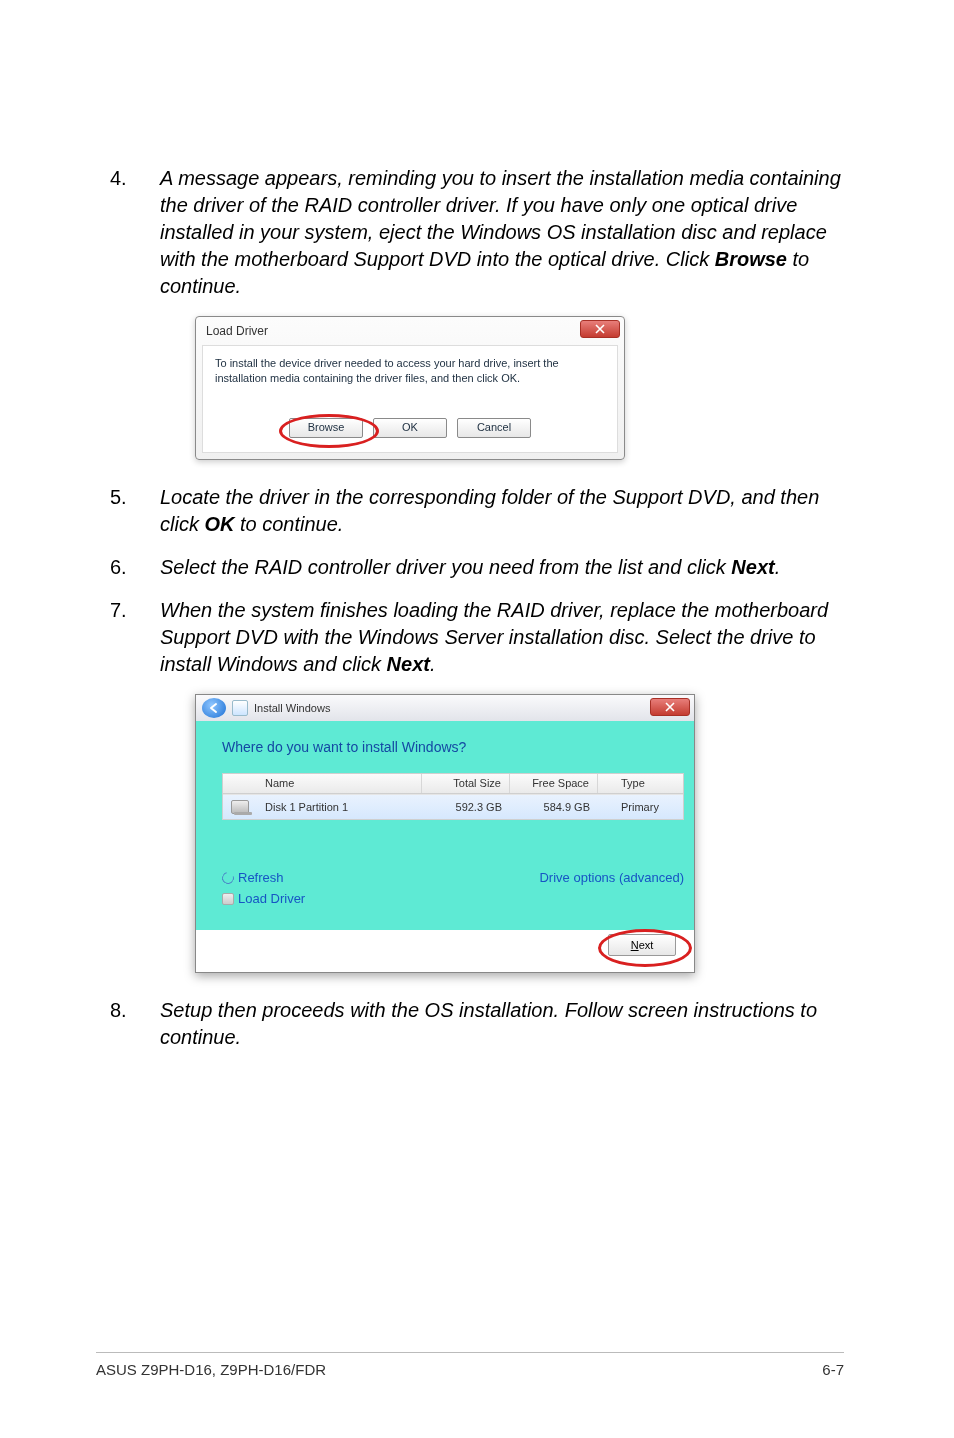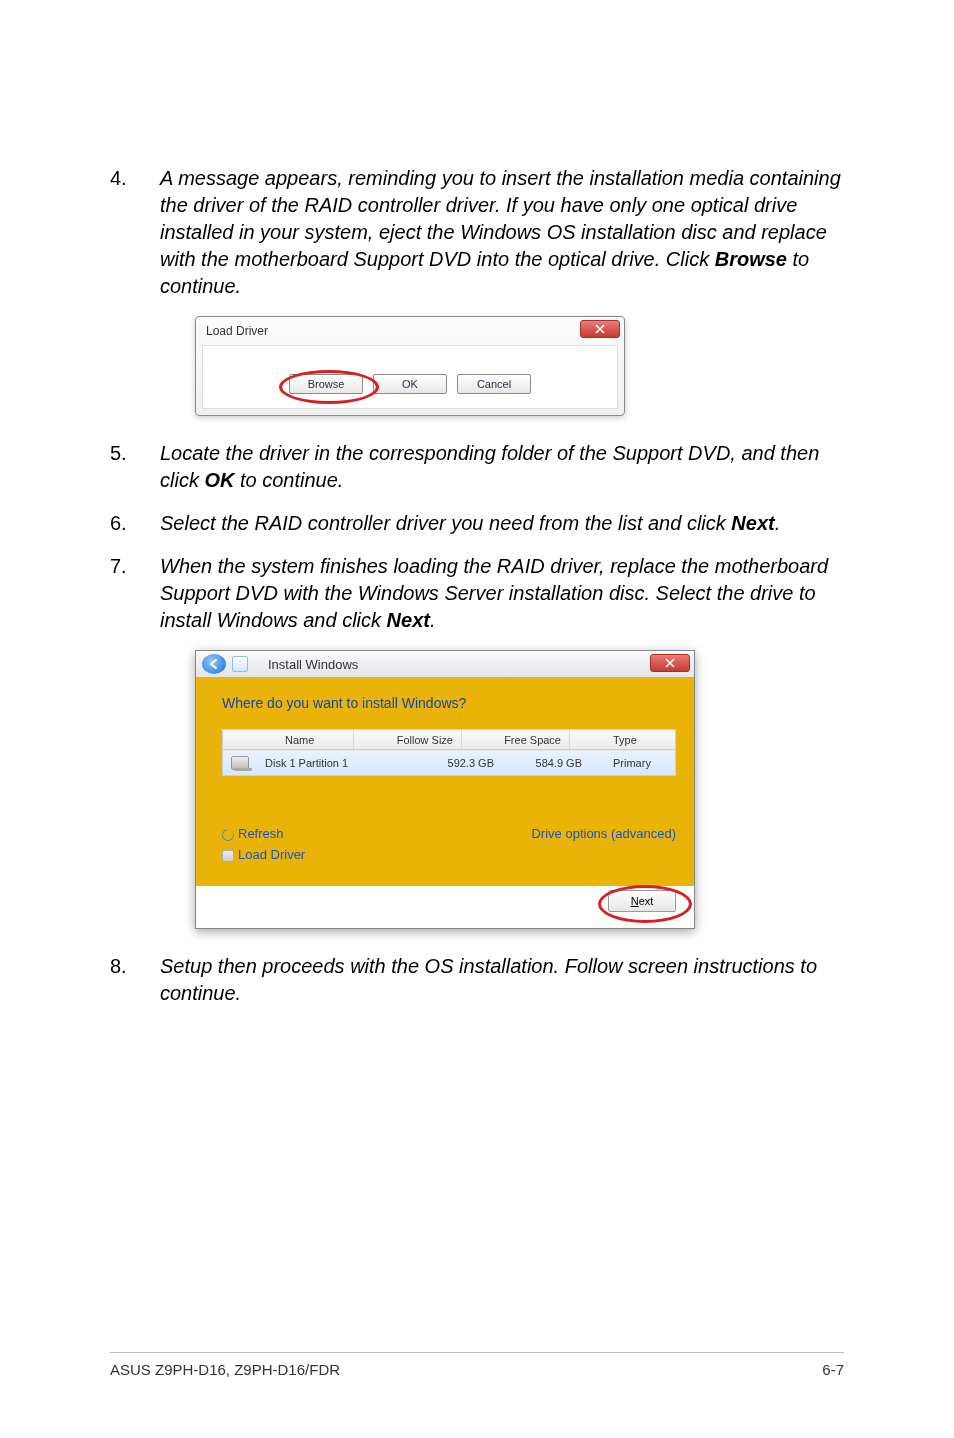--- a/index.html
+++ b/index.html
@@ -22,27 +22,27 @@
   .dlg1-btns .btn { width:74px; height:20px; font-size:11px; border:1px solid #8a8a8a; border-radius:2px; background:linear-gradient(#fff,#e7e7e7); display:flex; align-items:center; justify-content:center; }
   .ring1 { position:relative; }
   .ring1::after { content:""; position:absolute; left:-10px; top:-4px; width:94px; height:28px; border:3px solid #d92020; border-radius:50%/50%; pointer-events:none; }
 
   
   .dlg2 { width: 500px; border:1px solid #888; background:#fff; box-shadow:0 3px 10px rgba(0,0,0,0.35); }
   .dlg2-top { height:26px; background:linear-gradient(#fafafc,#e2e4ea); display:flex; align-items:center; padding:0 6px; position:relative; }
   .dlg2-top .back { width:24px; height:20px; border-radius:50%; background:radial-gradient(circle at 40% 35%, #8fc6ff, #1a6fd4); display:flex; align-items:center; justify-content:center; }
   .dlg2-top .back svg { width:12px; height:12px; }
   .dlg2-top .ico { width:16px; height:16px; margin-left:6px; background:linear-gradient(#fff,#cde5ff); border:1px solid #9bc; border-radius:2px; }
-  .dlg2-top .ttl { font-size:13px; margin-left:20px; color:#333; }
+  .dlg2-top .ttl { font-size:11px; margin-left:6px; color:#333; }
   .dlg2-top .x { position:absolute; right:4px; top:3px; width:40px; height:18px; border-radius:3px; background:linear-gradient(#e87e7a,#c43c31); border:1px solid #a83026; display:flex; align-items:center; justify-content:center; }
   .dlg2-top .x svg { width:10px; height:10px; }
-  .dlg2-body { padding:18px 18px 18px 26px; background:#eab308; }
+  .dlg2-body { padding:18px 10px 18px 26px; background:#5eead4; }
   .dlg2-body h3 { font-size:14px; font-weight:normal; color:#1449a3; margin-bottom:18px; }
   .tbl { border:1px solid #cfcfcf; font-size:11px; }
-  .thead { display:flex; background:linear-gradient(#fbfbfb,#eaeaea); height:20px; align-items:center; border-bottom:1px solid #cfcfcf;gap:20px; }
+  .thead { display:flex; background:linear-gradient(#fbfbfb,#eaeaea); height:20px; align-items:center; border-bottom:1px solid #cfcfcf; }
   .thead > div { padding:0 8px; border-right:1px solid #d7d7d7; height:100%; display:flex; align-items:center; color:#333; }
   .col-ico { width:34px; border-right:none !important; }
   .col-name { flex:1; }
   .col-size { width:88px; justify-content:flex-end; }
   .col-free { width:88px; justify-content:flex-end; }
   .col-type { width:70px; border-right:none !important;margin-left:15px; }
   .trow { display:flex; height:24px; align-items:center; }
   .trow > div { padding:0 8px; display:flex; align-items:center; color:#333; }
   .trow .col-size, .trow .col-free { justify-content:flex-end; }
   .trow .disk-ico { width:18px; height:14px; background:linear-gradient(#eee,#bbb); border:1px solid #999; border-radius:2px; position:relative; }
@@ -54,21 +54,21 @@
   .below .left a { display:block; margin-bottom:6px; }
   .ico-sm { display:inline-block; width:12px; height:12px; vertical-align:middle; margin-right:4px; }
   .ico-refresh { border:1.5px solid #4a86c7; border-radius:50%; border-top-color:transparent; transform:rotate(30deg); position:relative; }
   .ico-load { background:linear-gradient(#eee,#ccc); border:1px solid #aaa; border-radius:2px; }
   .dlg2-foot { display:flex; justify-content:flex-end; padding:4px 18px 16px 0; }
   .nextbtn { width:68px; height:22px; border:1px solid #999; border-radius:2px; background:linear-gradient(#fff,#e7e7e7); font-size:11px; display:flex; align-items:center; justify-content:center; position:relative; }
   .nextbtn u { text-decoration:underline; }
   .ring2 { position:relative; }
   .ring2::after { content:""; position:absolute; left:-10px; top:-5px; width:88px; height:32px; border:3px solid #d92020; border-radius:50%/50%; pointer-events:none; }
 
-  .footer { position:absolute; left:110px; right:110px; bottom:60px; border-top:1px solid #bbb; padding-top:8px; display:flex; justify-content:space-between; font-size:15px; color:#333; }
+  .footer { position:absolute; left:96px; right:110px; bottom:60px; border-top:1px solid #bbb; padding-top:8px; display:flex; justify-content:space-between; font-size:15px; color:#333; }
 </style>
 </head>
 <body>
 
 <div class="page">
 
   <div class="step">
     <div class="step-num">4.</div>
     <div class="step-body">
       <span>A message appears, reminding you to insert the installation media containing the driver of the RAID controller driver. If you have only one optical drive installed in your system, eject the Windows OS installation disc and replace with the motherboard Support DVD into the optical drive. Click </span><b>Browse</b><span> to continue.</span>
@@ -79,20 +79,21 @@
     <div class="dlg1">
       <div class="dlg1-title">
         <span>Load Driver</span>
         <div class="close">
           <svg viewBox="0 0 10 10">
               <path d="M1 1 L9 9 M9 1 L1 9" stroke="#fff" stroke-width="1.6" fill="none"></path>
             </svg>
         </div>
       </div>
       <div class="dlg1-body">
+        <p>To install the device driver needed to access your hard drive, insert the installation media containing the driver files, and then click OK.</p>
         <div class="dlg1-btns">
           <div class="ring1">
               <div class="btn">Browse</div>
             </div>
           <div class="btn">OK</div>
           <div class="btn">Cancel</div>
         </div>
       </div>
     </div>
   </div>
@@ -133,21 +134,21 @@
               <path d="M1 1 L9 9 M9 1 L1 9" stroke="#fff" stroke-width="1.6" fill="none"></path>
             </svg>
         </div>
       </div>
       <div class="dlg2-body">
         <h3>Where do you want to install Windows?</h3>
         <div class="tbl">
           <div class="thead">
             <div class="col-ico"></div>
             <div class="col-name">Name</div>
-            <div class="col-size">Follow Size</div>
+            <div class="col-size">Total Size</div>
             <div class="col-free">Free Space</div>
             <div class="col-type">Type</div>
           </div>
           <div class="row-divider"></div>
           <div class="trow sel">
             <div class="col-ico">
                 <span class="disk-ico"></span>
               </div>
             <div class="col-name">Disk 1 Partition 1</div>
             <div class="col-size">592.3 GB</div>

